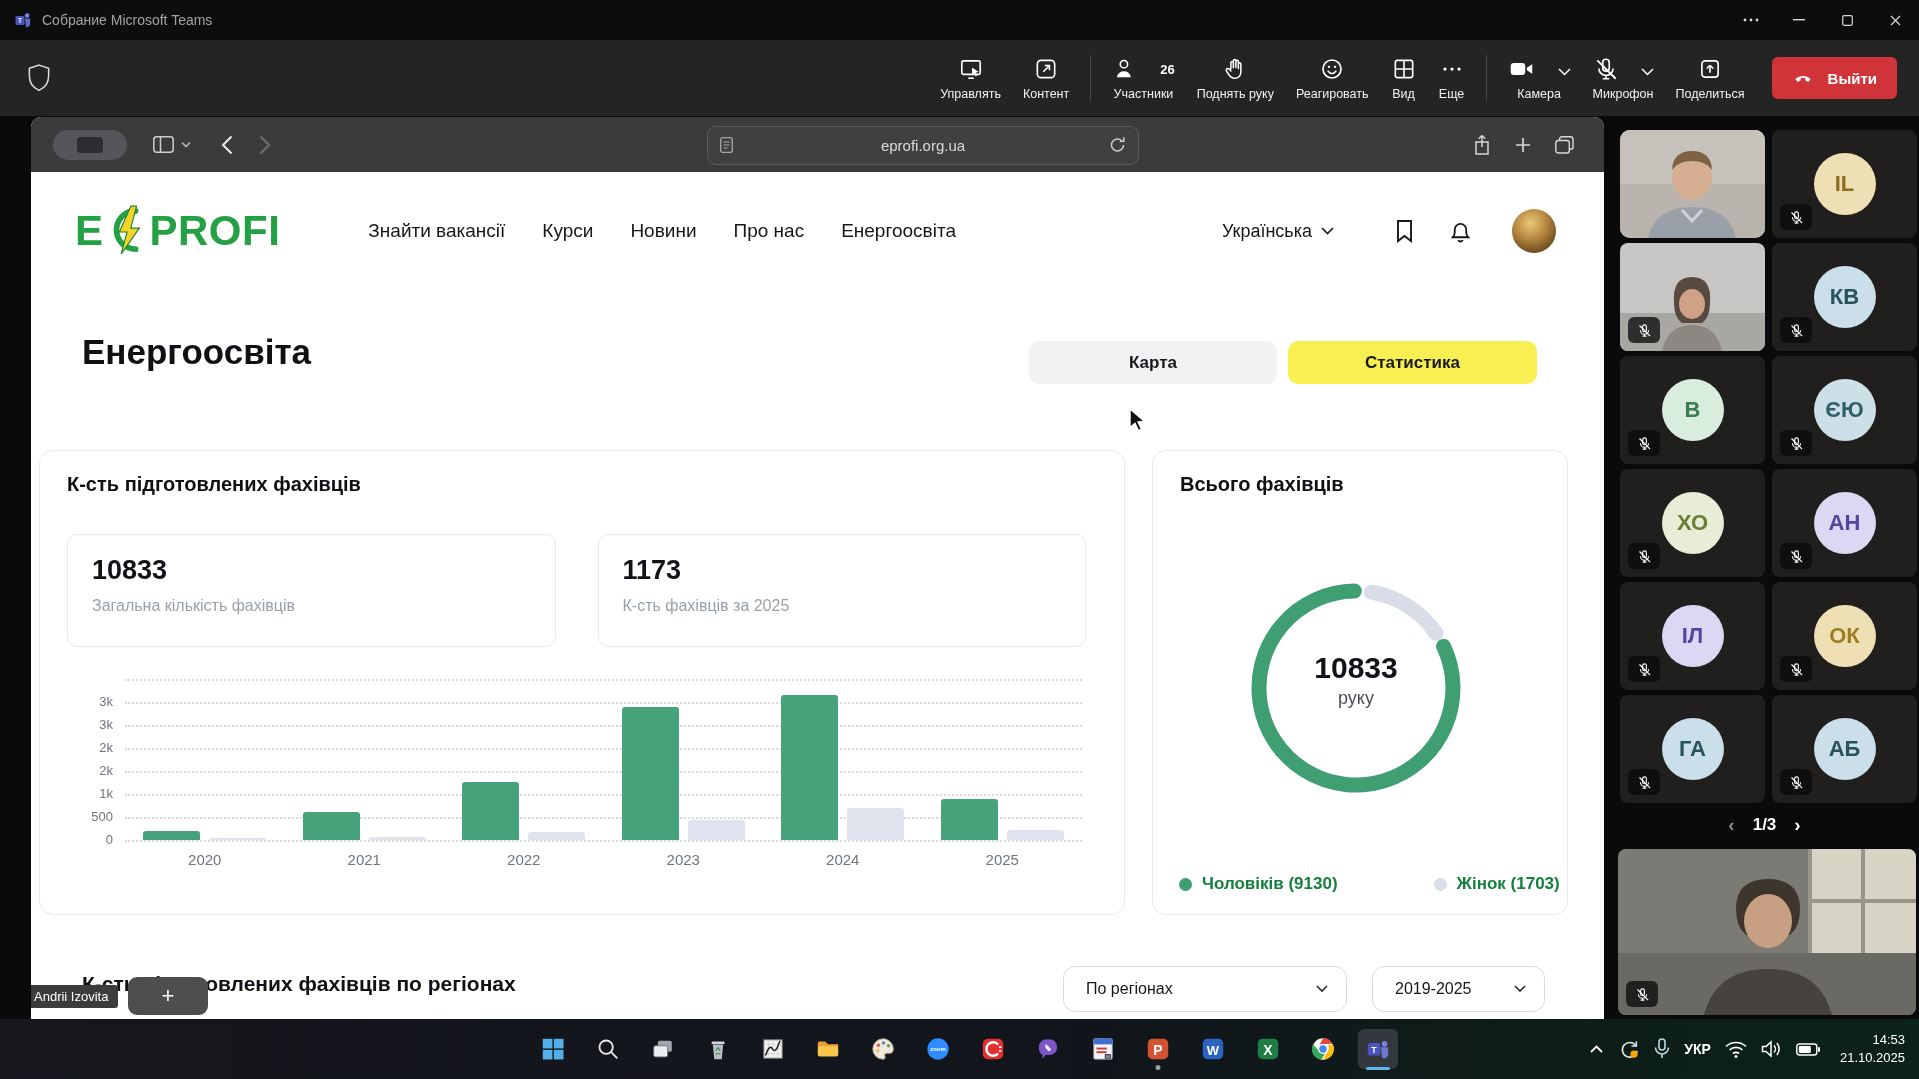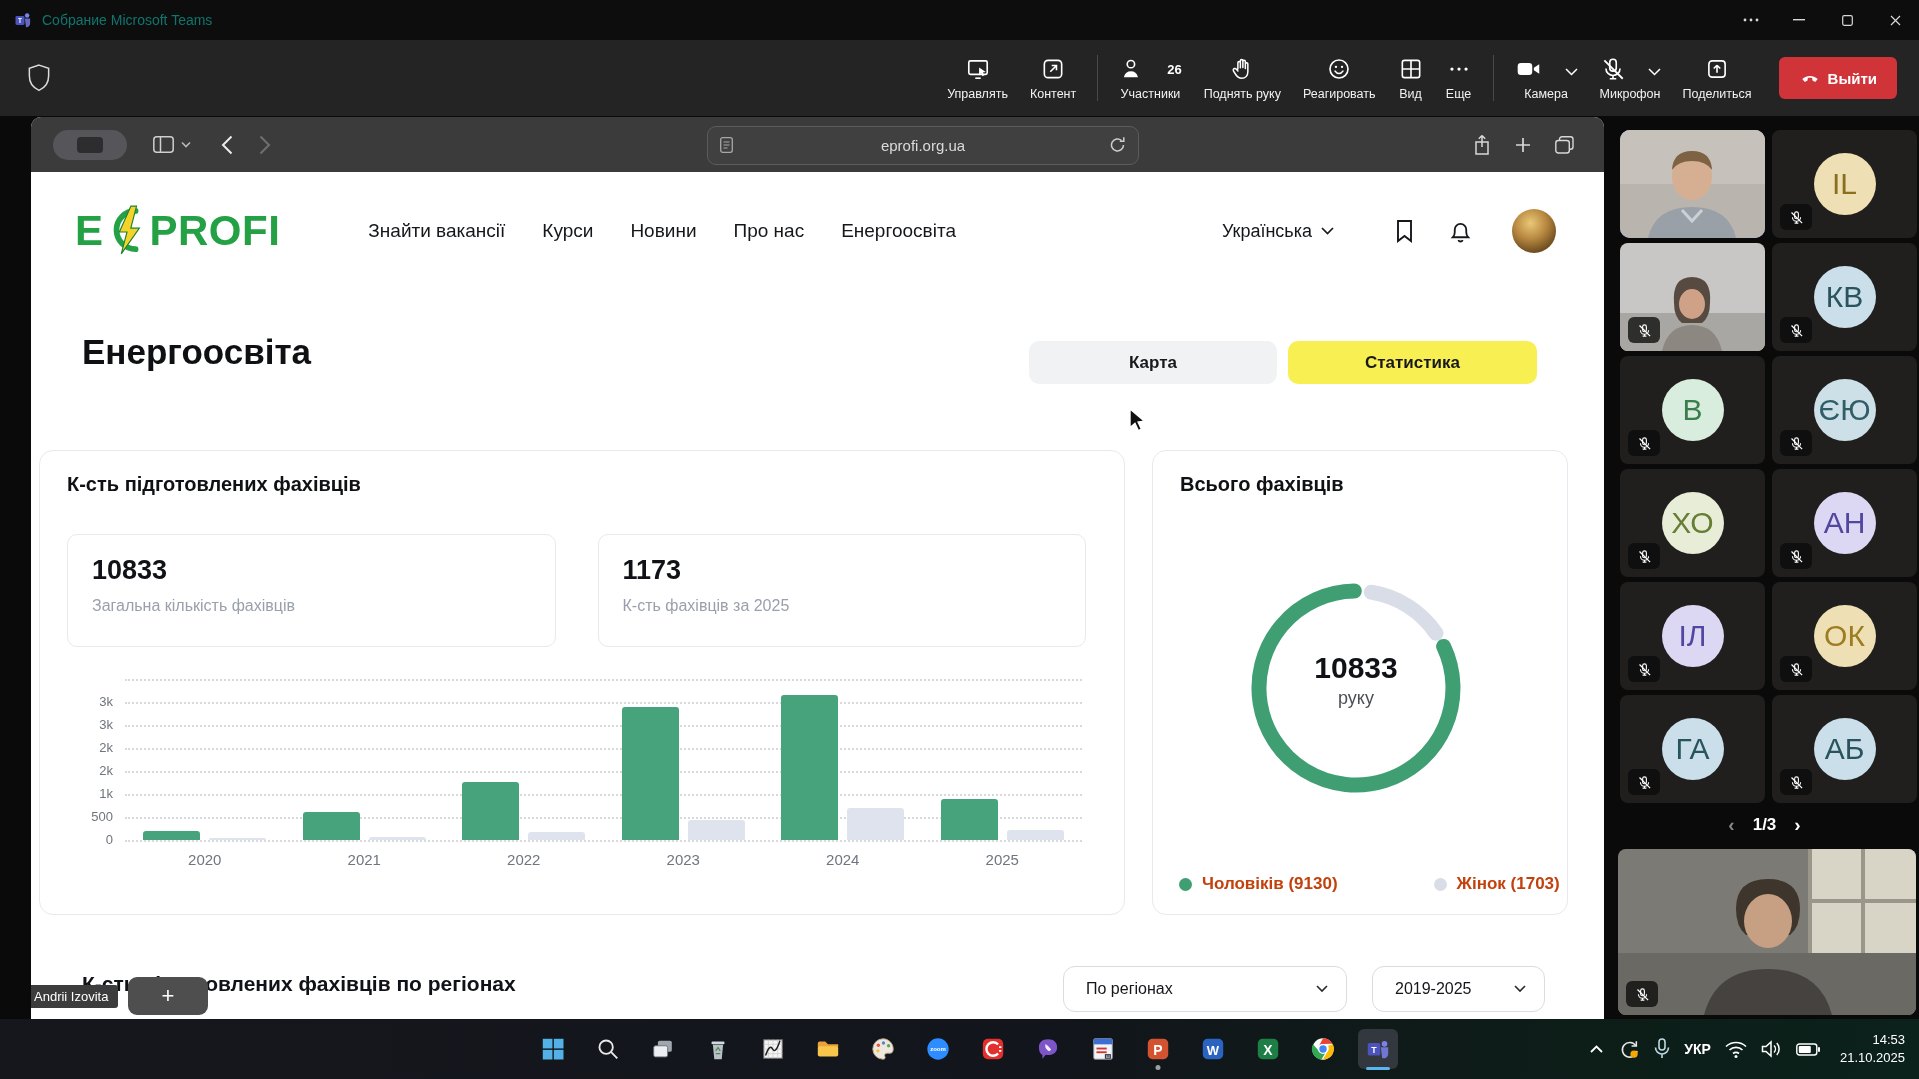--- a/index.html
+++ b/index.html
@@ -1,36 +1,36 @@
 <!DOCTYPE html>
 <html><head>
 <meta charset="utf-8">
 <style>
   html,body{margin:0;padding:0;background:#000;}
   body{width:1919px;height:1079px;position:relative;overflow:hidden;font-family:"Liberation Sans",sans-serif;-webkit-font-smoothing:antialiased;}
   svg{display:block;}
 
   
-  .titlebar{position:absolute;left:0;top:0;width:100%;height:40px;background:#0d0d0d;display:flex;align-items:center;color:#0f766e;}
+  .titlebar{position:absolute;left:0;top:0;width:100%;height:40px;background:#0d0d0d;display:flex;align-items:center;color:#a3a3a3;}
   .titlebar .tlogo{margin-left:14px;}
   .titlebar .ttext{margin-left:10px;font-size:14px;}
   .win-controls{margin-left:auto;display:flex;align-items:center;height:100%;}
   .win-btn{width:48px;height:100%;display:flex;align-items:center;justify-content:center;color:#d8d8d8;}
 
   
   .toolbar{position:absolute;left:0;top:40px;width:100%;height:76px;background:#242424;}
   .shield{position:absolute;left:26px;top:23px;}
   .tb-group{position:absolute;right:22px;top:0;height:76px;display:flex;align-items:center;}
   .tbtn{display:flex;flex-direction:column;align-items:center;gap:4px;color:#fff;padding:0 11px;cursor:default;}
   .ticon-row{display:flex;align-items:center;gap:22px;height:28px;}
   .tb-badge{font-size:13px;font-weight:700;color:#fff;}
   .tb-chev svg{margin-top:6px;}
   .tb-label{font-size:12.5px;color:#f2f2f2;white-space:nowrap;}
   .tb-div{width:1px;height:46px;background:#4a4a4a;margin:0 10px;}
-  .leave-btn{margin-left:16px;background:#d13438;border-radius:6px;height:42px;padding:0 20px;display:flex;align-items:center;gap:7px;color:#fff;font-size:15px;font-weight:700;}
+  .leave-btn{margin-left:16px;background:#d13438;border-radius:6px;height:42px;padding:0 20px;display:flex;align-items:center;gap:14px;color:#fff;font-size:15px;font-weight:700;}
 
   
   .stage{position:absolute;left:0;top:116px;width:100%;height:903px;background:#0a0a0a;}
 
   
   .browser{position:absolute;left:31px;top:1px;width:1573px;height:902px;background:#fff;border-radius:10px 10px 0 0;overflow:hidden;}
   .bbar{position:absolute;left:0;top:0;width:100%;height:55px;background:#3b3b3b;display:flex;align-items:center;}
   .pill-ctrl{width:74px;height:30px;border-radius:15px;background:#55555a;margin-left:22px;display:flex;align-items:center;justify-content:center;}
   .pill-inner{width:26px;height:16px;border-radius:4px;background:#2d2d30;}
   .bb-ic{margin-left:20px;display:flex;align-items:center;color:#e6e6e6;}
@@ -74,37 +74,37 @@
   .bgroup{flex:1;display:flex;align-items:flex-end;justify-content:center;gap:9px;}
   .bar{width:57px;border-radius:3px 3px 0 0;}
   .years{position:absolute;left:58px;right:4px;top:172px;display:flex;}
   .years span{flex:1;text-align:center;font-size:15px;color:#6f7680;}
 
   .donut-wrap{position:absolute;left:88px;top:122px;width:230px;height:230px;}
   .donut-center{position:absolute;left:0;top:200px;width:406px;text-align:center;}
   .dc-val{font-size:30px;font-weight:800;color:#101217;}
   .dc-unit{margin-top:3px;font-size:18px;color:#4b4f55;}
   .legend{position:absolute;left:26px;top:423px;display:flex;gap:96px;}
-  .leg-item{display:flex;align-items:center;gap:10px;font-size:17px;font-weight:600;color:#c2410c;}
+  .leg-item{display:flex;align-items:center;gap:10px;font-size:17px;font-weight:600;color:#15803d;}
   .leg-dot{width:13px;height:13px;border-radius:50%;}
 
   .regions-title{position:absolute;left:51px;top:800px;font-size:21px;font-weight:800;color:#101217;}
   .dd{position:absolute;top:794px;height:46px;border:1.5px solid #d9dce1;border-radius:12px;box-sizing:border-box;display:flex;align-items:center;padding:0 18px 0 22px;font-size:16px;color:#14161a;background:#fff;}
   .dd .dd-lbl{flex:1;}
   .dd1{left:1032px;width:284px;}
   .dd2{left:1341px;width:173px;}
 
   .presenter{position:absolute;left:-7px;bottom:11px;background:#3c3c3c;color:#fff;font-size:13px;padding:4px 10px;border-radius:3px;z-index:5;}
   .plus-pill{position:absolute;left:97px;bottom:4px;width:80px;height:38px;background:#4e4e4e;border-radius:9px;display:flex;align-items:center;justify-content:center;color:#fff;font-size:22px;z-index:5;}
 
   
   .panel{position:absolute;left:1610px;top:0;width:309px;height:903px;}
   .ptile{position:absolute;width:145px;height:108px;border-radius:8px;background:#201f1e;overflow:hidden;}
   .ptile.active{box-shadow:0 0 0 3px #959df5 inset;border-radius:10px;}
-  .pcircle{position:absolute;left:50%;top:50%;transform:translate(-50%,-50%);width:62px;height:62px;border-radius:50%;display:flex;align-items:center;justify-content:center;font-size:30px;font-weight:400;}
+  .pcircle{position:absolute;left:50%;top:50%;transform:translate(-50%,-50%);width:62px;height:62px;border-radius:50%;display:flex;align-items:center;justify-content:center;font-size:22px;font-weight:700;}
   .muted-badge{position:absolute;left:8px;bottom:8px;width:32px;height:26px;border-radius:6px;background:rgba(12,12,12,.78);display:flex;align-items:center;justify-content:center;}
   .pag{position:absolute;left:0;top:698px;width:100%;display:flex;align-items:center;justify-content:center;gap:18px;color:#fff;font-size:17px;font-weight:600;}
   .pag .arr-dim{color:#8a8a8a;font-size:19px;}
   .pag .arr{color:#fff;font-size:19px;}
   .bigtile{position:absolute;left:8px;top:733px;width:298px;height:166px;border-radius:8px;background:#272520;overflow:hidden;}
 
   
   .taskbar{position:absolute;left:0;bottom:0;width:100%;height:60px;background:linear-gradient(90deg,#15171d 0%,#12151b 55%,#0d1d18 82%,#0b211b 100%);}
   .tb-icons{position:absolute;left:533px;top:0;height:60px;display:flex;align-items:center;gap:15px;}
   .app{width:40px;height:40px;border-radius:6px;display:flex;align-items:center;justify-content:center;position:relative;}

